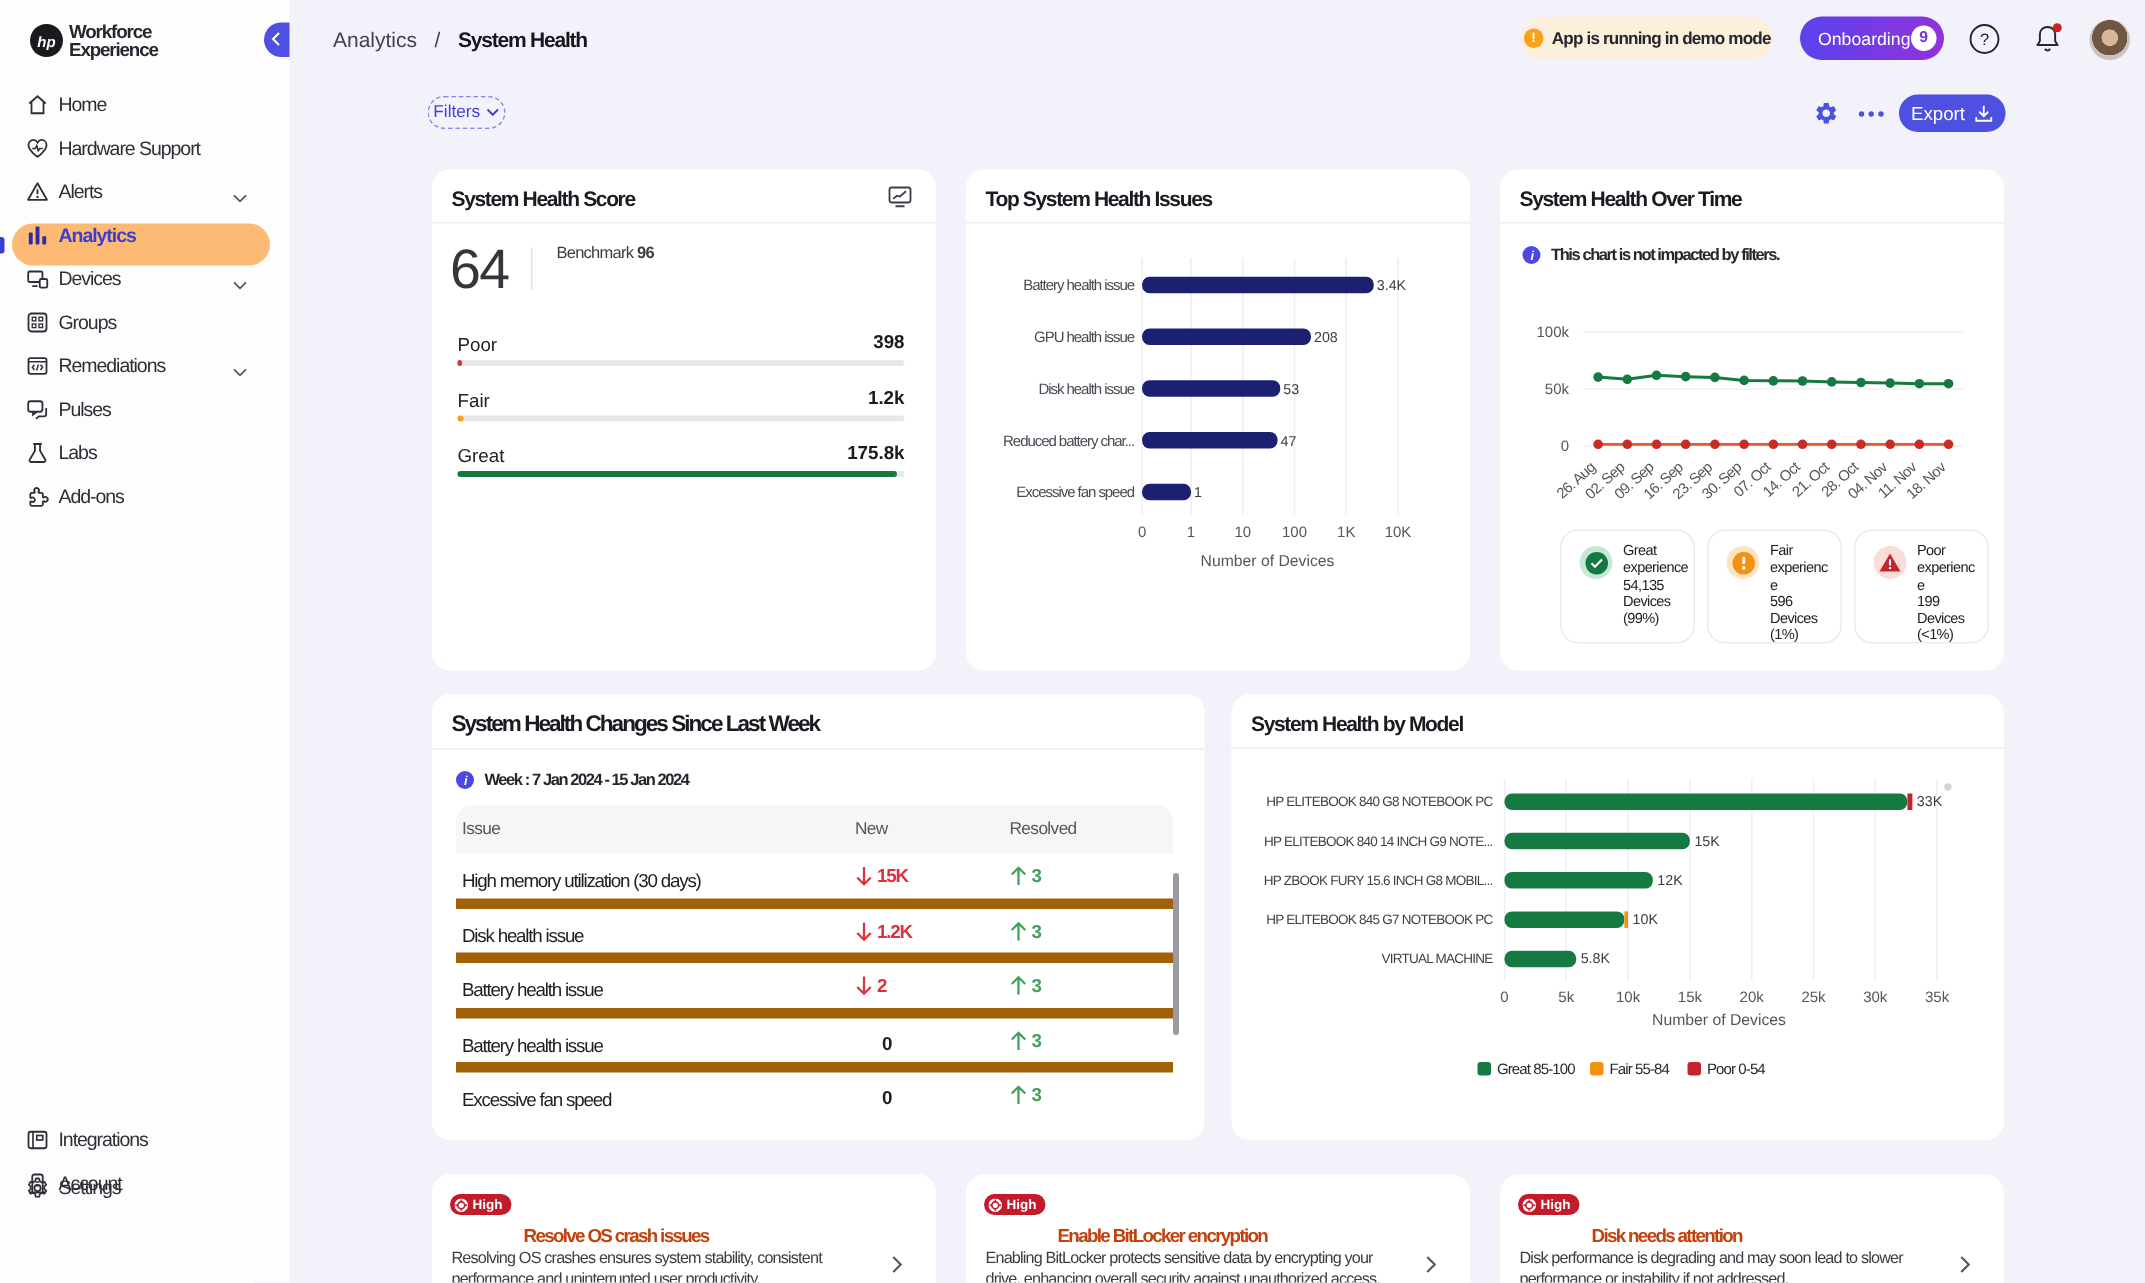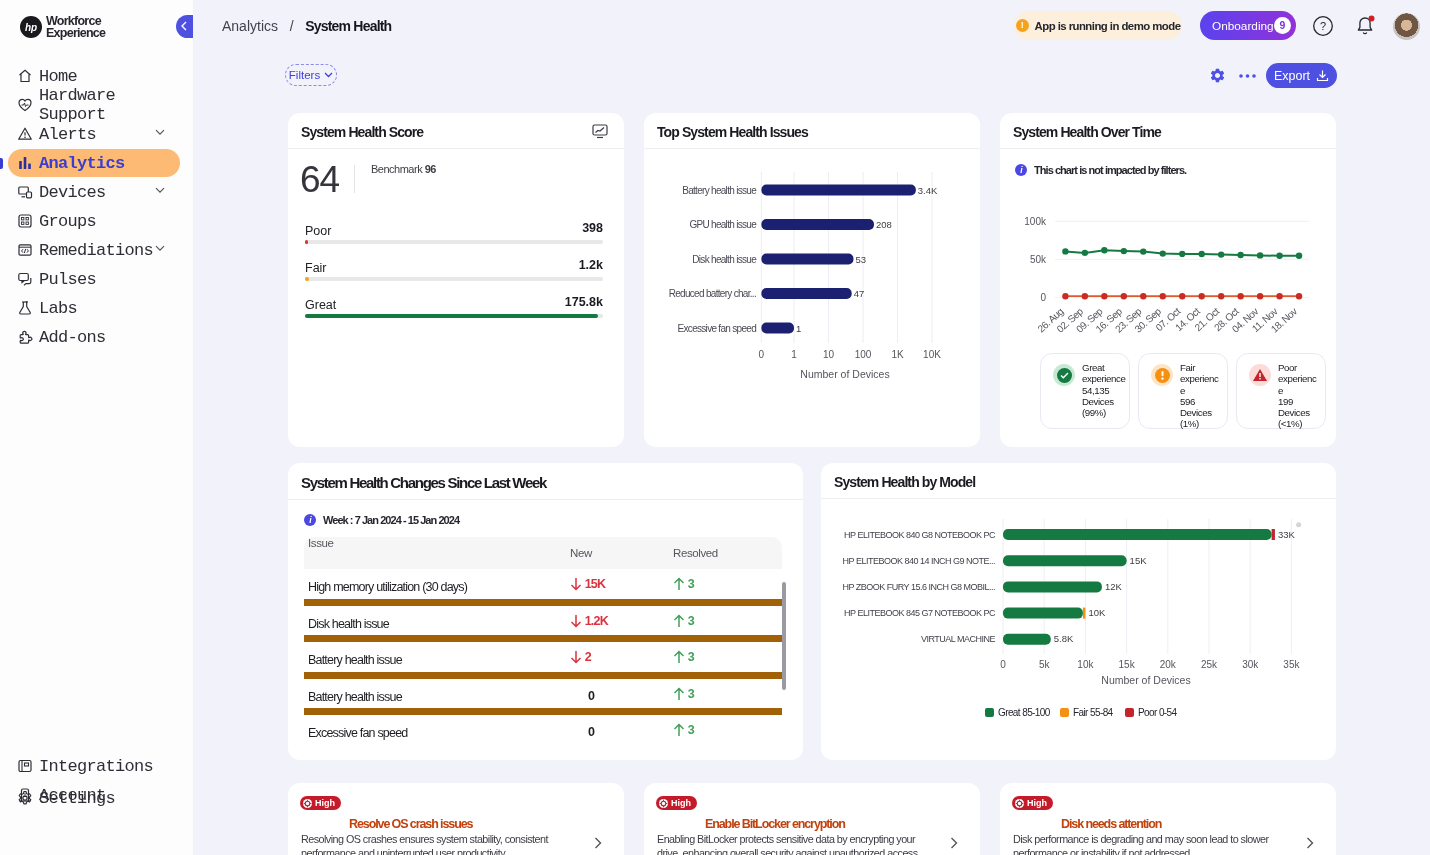--- a/index.html
+++ b/index.html
@@ -5,21 +5,21 @@
 * { margin:0; padding:0; box-sizing:border-box; }
 html,body { width:1430px; height:855px; overflow:hidden; }
 body { font-family:"Liberation Sans", sans-serif; background:#f2f2fb; color:#1c1c24; position:relative; }
 .abs { position:absolute; }
 
 #sidebar { position:absolute; left:0; top:0; width:193px; height:855px; background:#fdfdfe; }
 #logo { position:absolute; left:20px; top:16px; }
 #logotext { position:absolute; left:46px; top:15px; font-size:12.5px; font-weight:700; color:#26262e; line-height:12px; letter-spacing:-0.75px; }
 #collapse { position:absolute; left:176px; top:15px; width:17px; height:23px; background:#4d50e0; border-radius:12px 0 0 12px; color:#fff; }
 #collapse svg { position:absolute; left:4px; top:6px; }
-.nav { position:absolute; left:8px; width:172px; height:28px; border-radius:14px; display:flex; align-items:center; font-size:17px; letter-spacing:-0.7px; color:#2e2e36;font-family:Liberation Mono, monospace; }
+.nav { position:absolute; left:8px; width:172px; height:28px; border-radius:14px; display:flex; font-size:13px; letter-spacing:-0.7px; color:#2e2e36; }
 .nav .ic { width:16px; height:16px; margin-left:9px; margin-right:6px; flex:none; }
 .nav.active { background:#fdba74; color:#3a3dd2; font-weight:700; }
 .nav .chev { position:absolute; right:15px; top:9px; }
 #navind { position:absolute; left:0px; top:158px; width:3px; height:11px; background:#3a3dd2; border-radius:0 2px 2px 0; }
 
 #crumb { position:absolute; left:222px; top:18px; font-size:14px; color:#42424c; }
 #crumb b { color:#16161c; font-weight:700; letter-spacing:-0.8px; }
 #demo { position:absolute; left:1014px; top:11px; width:168px; height:29px; background:#fcefdc; border-radius:15px; display:flex; align-items:center; justify-content:center; font-size:11.4px; font-weight:700; letter-spacing:-0.55px; white-space:nowrap; color:#26262e; }
 #demo .dot { width:13px; height:13px; border-radius:50%; background:#f6a21d; color:#fff; font-size:9px; font-weight:700; text-align:center; line-height:13px; margin-right:6px; flex:none; }
 #onb { position:absolute; left:1200px; top:11px; width:96px; height:29px; border-radius:15px; background:linear-gradient(90deg,#5a43ee,#9231da); color:#fff; font-size:11.8px; display:flex; align-items:center; padding-left:12px; }
@@ -321,21 +321,21 @@
     <div class="txt">Poor<br>experienc<br>e<br>199<br>Devices<br>(&lt;1%)</div>
   </div>
 </div>
 
 <div class="card" id="c4" style="left:288px; top:463px; width:515px; height:297px;">
   <div class="ctitle" style="font-size:15px; letter-spacing:-1.3px;">System Health Changes Since Last Week</div>
   <div class="cdiv" style="top:36px;"></div>
   <div class="info" style="left:16px; top:51px;"><div class="i">i</div>Week : 7 Jan 2024 - 15 Jan 2024</div>
   <div id="tbl">
     <div id="tblhead">
-        <span style="position:absolute; left:4px; top:0;">Issue</span>
+        <span style="position:absolute; left:4px; top:10px;">Issue</span>
         <span class="cNew" style="top:10px;">New</span>
         <span class="cRes" style="top:10px;">Resolved</span>
       </div>
     <div class="trow">
         <span style="position:absolute;left:4px;top:11px;">High memory utilization (30 days)</span>
       <span class="cNew" style="top:8px;"><svg width="12" height="14" viewBox="0 0 12 14" style="vertical-align:-3px;">
             <path d="M6 1 V12 M1.5 8 L6 12.5 L10.5 8" stroke="#d9333f" stroke-width="1.5" fill="none"></path>
           </svg> <b style="color:#d9333f;">15K</b></span>
       <span class="cRes" style="top:8px;"><svg width="12" height="14" viewBox="0 0 12 14" style="vertical-align:-3px;">
             <path d="M6 13 V2 M1.5 6 L6 1.5 L10.5 6" stroke="#41a05a" stroke-width="1.5" fill="none"></path>

